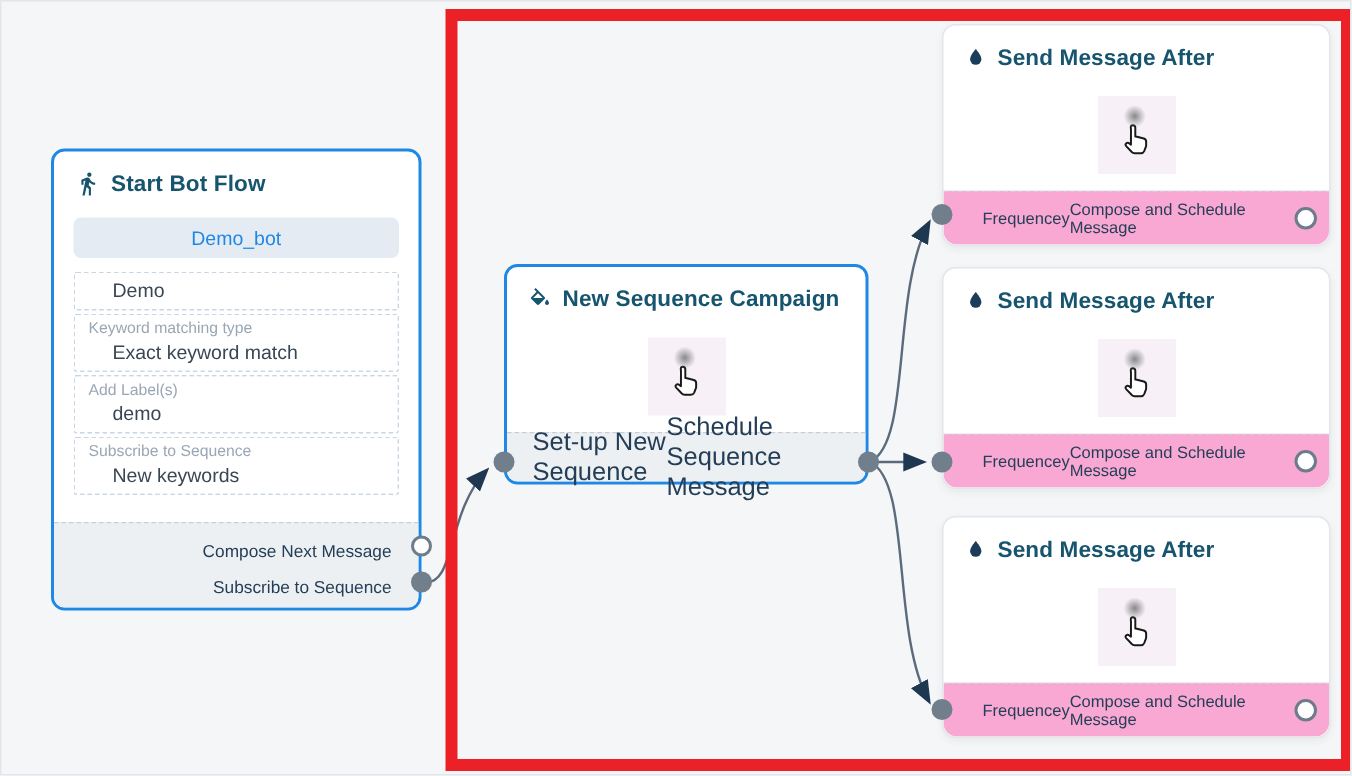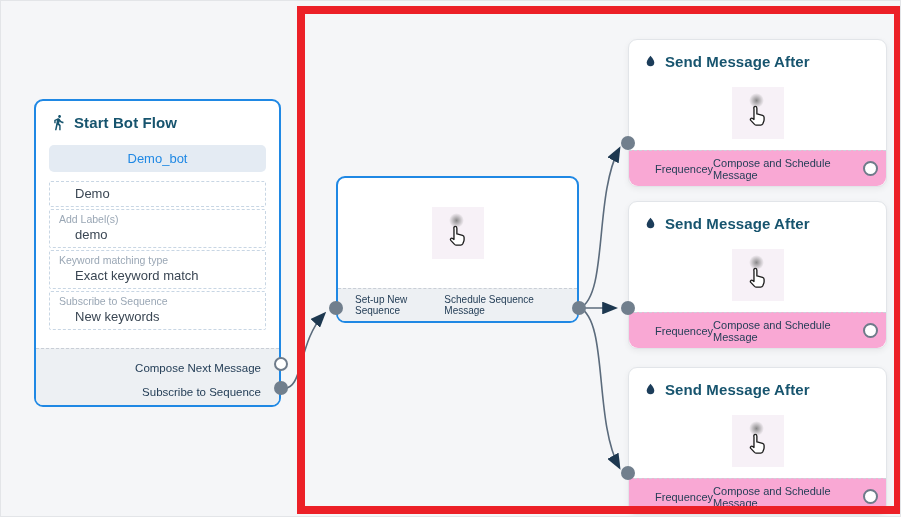--- a/index.html
+++ b/index.html
@@ -5,21 +5,21 @@
   * { margin:0; padding:0; box-sizing:border-box; }
   body { font-family:"Liberation Sans", sans-serif; background:#fff; }
   #canvas {
     position:relative; width:901px; height:517px;
     background:#f5f6f8; overflow:hidden; border:1px solid #e3e5e8;
   }
   svg.edges { position:absolute; left:0; top:0; width:901px; height:517px; z-index:1; }
 
   .node { position:absolute; background:#fff; border-radius:9px; z-index:2; }
   .node.blue { border:2px solid #1f88e4; }
-  .node.plain { border:1px solid #e2e5e9; box-shadow:0 2px 6px rgba(0,0,0,.06);margin-top:23px; }
+  .node.plain { border:1px solid #e2e5e9; box-shadow:0 2px 6px rgba(0,0,0,.06); }
 
   .node-header { display:flex; align-items:center; gap:7px; padding:13px 14px 6px 14px; }
   .node-title { font-size:15px; font-weight:700; color:#17546e; letter-spacing:.1px; }
   .node-header svg { flex:0 0 auto; }
 
   
   #start-node { left:33px; top:98px; width:247px; height:308px; display:flex; flex-direction:column; }
   .bot-btn {
     margin:8px 13px 9px 13px; height:27px; line-height:27px; 
     background:#e4ebf3; border:none; border-radius:5px; color:#1f88e4; font-size:13px;
@@ -40,21 +40,21 @@
   .out-row { text-align:right; font-size:11.5px; color:#243e57; height:24px; line-height:22px; }
 
   
   #seq-node { left:335px; top:175px; width:243px; height:147px; display:flex; flex-direction:column; }
   .cursor-wrap { flex:1; display:flex; align-items:center; justify-content:center; }
   .cursor-box { position:relative; width:52px; height:52px; background:#f7f1f7; display:flex; align-items:center; justify-content:center; }
   .smudge { position:absolute; top:6px; left:17px; width:15px; height:15px; border-radius:50%;
             background:radial-gradient(circle, rgba(110,110,110,.8) 0%, rgba(110,110,110,0) 70%); }
   .seq-footer { height:33px; background:#edf0f3; border-top:1px dashed #c9ced6; border-radius:0 0 7px 7px;
                 display:flex; align-items:center; justify-content:space-between; padding:0 14px 0 17px;
-                font-size:10px; color:#243e57; }
+                font-size:17px; color:#243e57; }
 
   
   .send-node { left:627px; width:259px; height:148px; display:flex; flex-direction:column; }
   .send-footer { height:36px; background:#f9a8d4; border-top:1px dashed #ccd2da; border-radius:0 0 9px 9px;
                  display:flex; align-items:center; padding:0 8px 0 26px; font-size:11px; color:#243e57; }
   .send-footer .spacer { flex:1; }
   .ring {
     width:15px; height:15px; border-radius:50%; background:#fff; border:2.5px solid #6e7b8a;
     flex:0 0 auto; margin-left:7px; cursor:crosshair;
   }
@@ -94,39 +94,45 @@
           <path d="M13.5 5.5c1.1 0 2-.9 2-2s-.9-2-2-2-2 .9-2 2 .9 2 2 2zM9.8 8.9 7 23h2.1l1.8-8 2.1 2v6h2v-7.5l-2.1-2 .6-3C14.8 12 16.8 13 19 13v-2c-1.9 0-3.5-1-4.3-2.4l-1-1.6c-.4-.6-1-1-1.7-1-.3 0-.5.1-.8.1L6 8.3V13h2V9.6l1.8-.7"></path>
         </svg>
       <span class="node-title">Start Bot Flow</span>
     </div>
     <button class="bot-btn">Demo_bot</button>
     <div class="fields">
       <div class="field">
         <div class="field-value">Demo</div>
       </div>
       <div class="field">
+        <div class="field-label">Keyword matching type</div>
+        <div class="field-value">Exact keyword match</div>
+      </div>
+      <div class="field">
         <div class="field-label">Add Label(s)</div>
         <div class="field-value">demo</div>
-      </div>
-      <div class="field">
-        <div class="field-label">Keyword matching type</div>
-        <div class="field-value">Exact keyword match</div>
       </div>
       <div class="field">
         <div class="field-label">Subscribe to Sequence</div>
         <div class="field-value">New keywords</div>
       </div>
     </div>
     <div class="node-footer">
       <div class="out-row">Compose Next Message</div>
       <div class="out-row">Subscribe to Sequence</div>
     </div>
   </div>
 
   <div class="node blue" id="seq-node">
+    <div class="node-header">
+      <svg width="16" height="16" viewBox="0 0 24 24" fill="#17546e">
+          <path d="M16.56 8.94 7.62 0 6.21 1.41l2.38 2.38-5.15 5.15c-.59.59-.59 1.54 0 2.12l5.5 5.5c.29.29.68.44 1.06.44s.77-.15 1.06-.44l5.5-5.5c.59-.58.59-1.53 0-2.12zM5.21 10 10 5.21 14.79 10H5.21zM19 11.5s-2 2.17-2 3.5c0 1.1.9 2 2 2s2-.9 2-2c0-1.33-2-3.5-2-3.5z"></path>
+        </svg>
+      <span class="node-title">New Sequence Campaign</span>
+    </div>
     <div class="cursor-wrap">
       <div class="cursor-box">
         <div class="smudge"></div>
         <svg width="30" height="30" viewBox="0 0 32 32">
             <path d="M13 9c1 0 1.8.8 1.8 1.8V17l1.2.2 4.8 1.3c1 .3 1.7 1.2 1.7 2.2v2.6c0 .5-.1 1-.3 1.4l-1.1 2.7c-.4.9-1.3 1.5-2.3 1.5h-4.6c-.7 0-1.4-.3-1.9-.8l-4-4.2c-.5-.6-.5-1.5.1-2 .5-.5 1.3-.5 1.9-.1l1.4 1.1v-11C11.2 9.8 12 9 13 9z" fill="#fff" stroke="#1a1a1a" stroke-width="1.4" stroke-linejoin="round"></path>
           </svg>
       </div>
     </div>
     <div class="seq-footer">
       <span>Set-up New Sequence</span>

